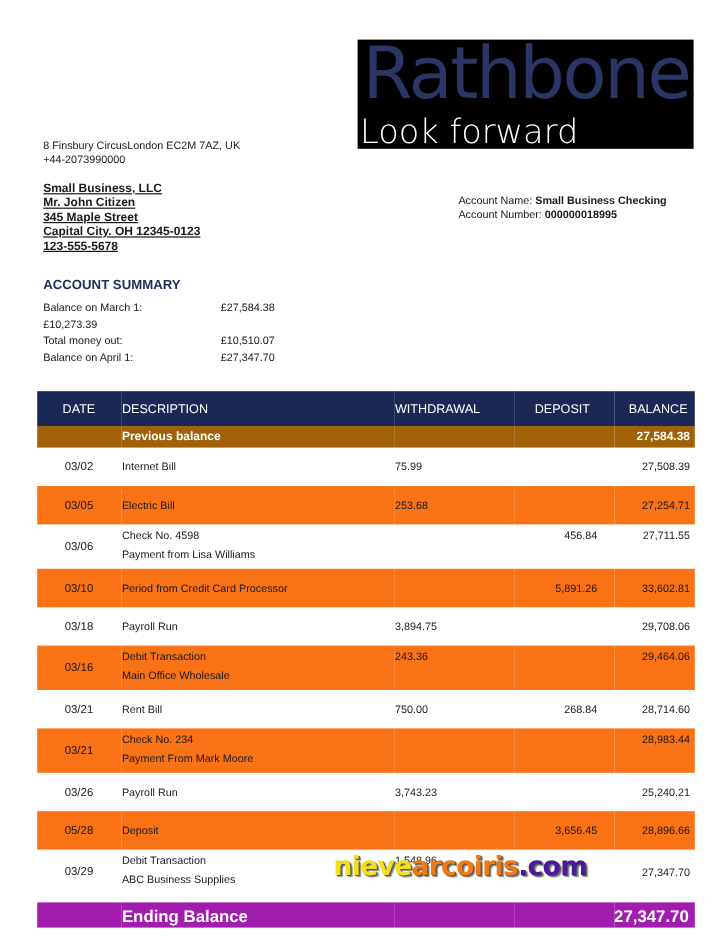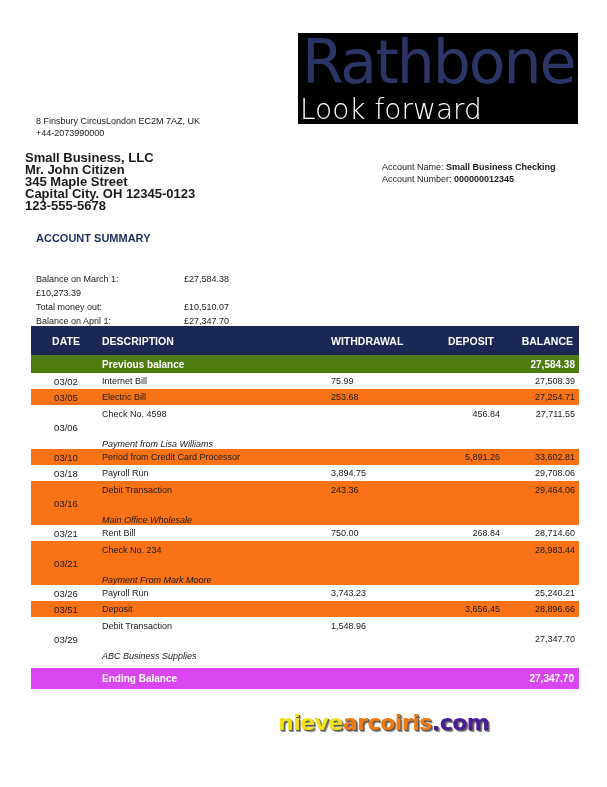--- a/index.html
+++ b/index.html
@@ -16,62 +16,62 @@
       color: #2b3566; line-height: 70px; font-weight: normal;
     }
     .logo-tag {
       position: absolute; left: 2px; top: 60px;
       font-family: "DejaVu Sans", sans-serif; font-size: 28px; font-weight: 200;
       color: #ffffff; line-height: 34px; letter-spacing: 0px;
     }
 
     .bank-address { position: absolute; left: 36px; top: 115px; font-size: 9px; line-height: 12px; }
 
-    .customer { position: absolute; left: 25px; top: 152px; font-size: 13px; line-height: 12px; font-weight: bold; }
+    .customer { position: absolute; left: 36px; top: 152px; font-size: 10px; line-height: 12px; font-weight: bold; text-decoration: underline; }
 
     .account-info { position: absolute; left: 382px; top: 161px; font-size: 9px; line-height: 12px; }
     .account-info b { font-weight: bold; }
     .account-info .period { margin-top: 12px; }
 
     .summary-title {
       position: absolute; left: 36px; top: 232px; font-size: 11px; font-weight: bold; color: #1f2d5c;
     }
     .summary {
-      position: absolute; left: 36px; top: 272px; font-size: 9px; line-height: 14px;
+      position: absolute; left: 36px; top: 249px; font-size: 9px; line-height: 14px;
     }
     .summary .row { display: flex; }
     .summary .lbl { width: 148px; }
     .summary .val { width: 60px; }
 
     .txn-table { position: absolute; left: 31px; top: 326px; width: 548px; border-collapse: collapse; font-size: 9px; }
     .txn-table th {
-      background: #1b2755; color: #ffffff; font-weight: bold; font-size: 10.5px;
+      background: #1b2755; color: #ffffff; font-weight: normal; font-size: 10.5px;
       height: 29px; text-align: left; padding: 0;
     }
     .txn-table td { padding: 0; vertical-align: middle; }
     .c-date { width: 70px; text-align: center !important; }
     .c-desc { width: 230px; padding-left: 1px !important; }
     .c-wd { width: 100px; }
     .c-dep { width: 83px; text-align: right !important; padding-right: 14px !important; }
     .c-bal { width: 65px; text-align: right !important; padding-right: 4px !important; }
     th.c-bal { padding-right: 6px !important; }
     th.c-dep { padding-right: 20px !important; }
 
-    .row-prev td { background: #4d7c0f; color: #ffffff; font-weight: bold; font-size: 10px; height: 18px; }
-    .row-end td { background: #d946ef; color: #ffffff; font-weight: bold; font-size: 10px; height: 21px; }
+    .row-prev td { background: #a16207; color: #ffffff; font-weight: bold; font-size: 10px; height: 18px; }
+    .row-end td { background: #a21caf; color: #ffffff; font-weight: bold; font-size: 14px; height: 21px; }
     .row-end .c-bal { padding-right: 5px !important; }
     .spacer-end td { height: 7px; background: #ffffff; }
 
-    .txn td { height: 16px; }
+    .txn td { height: 32px; }
     .txn.tall td { height: 37px; }
     .txn.tall .c-desc, .txn.tall .c-wd, .txn.tall .c-dep, .txn.tall .c-bal { vertical-align: top; padding-top: 4px; }
     .txn.tall .c-bal.mid, .txn.tall .c-dep.mid { vertical-align: middle; padding-top: 0; }
     .txn.alt td { background: #f97316; }
     .txn .c-date { font-size: 9.5px; }
-    .sub { font-style: italic; display: block; margin-top: 20px; }
+    .sub { display: block; margin-top: 6px; }
 
     .watermark {
       position: absolute; left: 278px; top: 710px; font-family: "DejaVu Sans", sans-serif;
       font-size: 22px; font-weight: bold; letter-spacing: -0.5px;
       text-shadow: 1px 1px 0 #555, 2px 2px 1px #888;
     }
     .wm-1 { color: #f2e01a; }
     .wm-2 { color: #f07a14; }
     .wm-3 { color: #4a1a99; }
   </style>
@@ -91,21 +91,21 @@
 <div class="customer">
   <div>Small Business, LLC</div>
   <div>Mr. John Citizen</div>
   <div>345 Maple Street</div>
   <div>Capital City. OH 12345-0123</div>
   <div>123-555-5678</div>
 </div>
 
 <div class="account-info">
   <div><span>Account Name: </span><b>Small Business Checking</b></div>
-  <div><span>Account Number: </span><b>000000012345</b></div>
+  <div><span>Account Number: </span><b>000000018995</b></div>
 </div>
 
 <div class="summary-title">ACCOUNT SUMMARY</div>
 <div class="summary">
   <div class="row">
       <span class="lbl">Balance on March 1:</span>
       <span class="val">£27,584.38</span>
     </div>
   <div class="row">
       <span class="val">£10,273.39</span>
@@ -196,21 +196,21 @@
       <td class="c-bal">28,983.44</td>
     </tr>
     <tr class="txn">
       <td class="c-date">03/26</td>
       <td class="c-desc">Payroll Run</td>
       <td class="c-wd">3,743.23</td>
       <td class="c-dep"></td>
       <td class="c-bal">25,240.21</td>
     </tr>
     <tr class="txn alt">
-      <td class="c-date">03/51</td>
+      <td class="c-date">05/28</td>
       <td class="c-desc">Deposit</td>
       <td class="c-wd"></td>
       <td class="c-dep">3,656.45</td>
       <td class="c-bal">28,896.66</td>
     </tr>
     <tr class="txn tall">
       <td class="c-date">03/29</td>
       <td class="c-desc"><span>Debit Transaction</span><span class="sub">ABC Business Supplies</span></td>
       <td class="c-wd">1,548.96</td>
       <td class="c-dep"></td>

